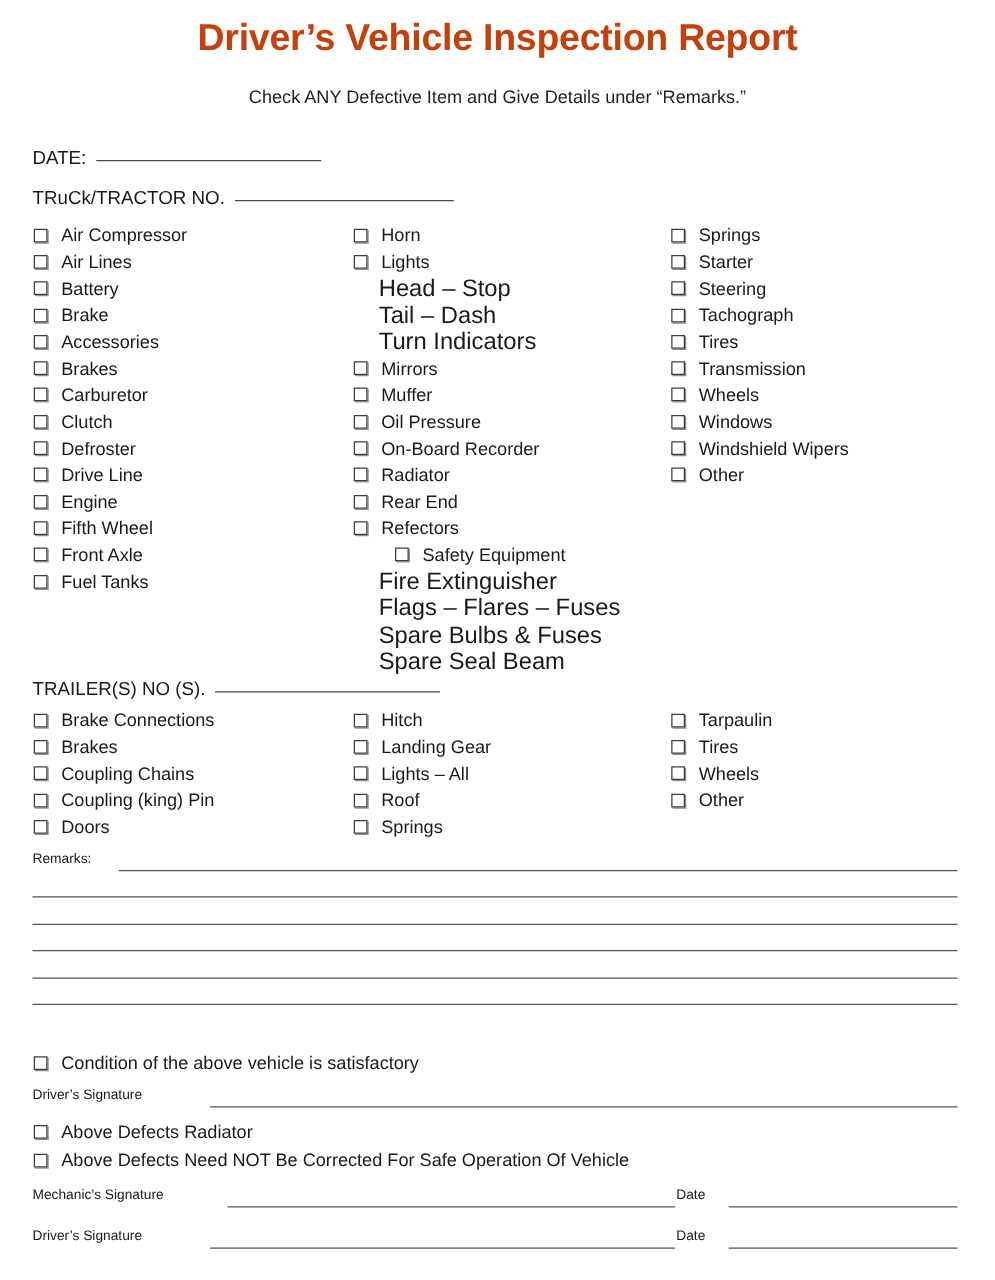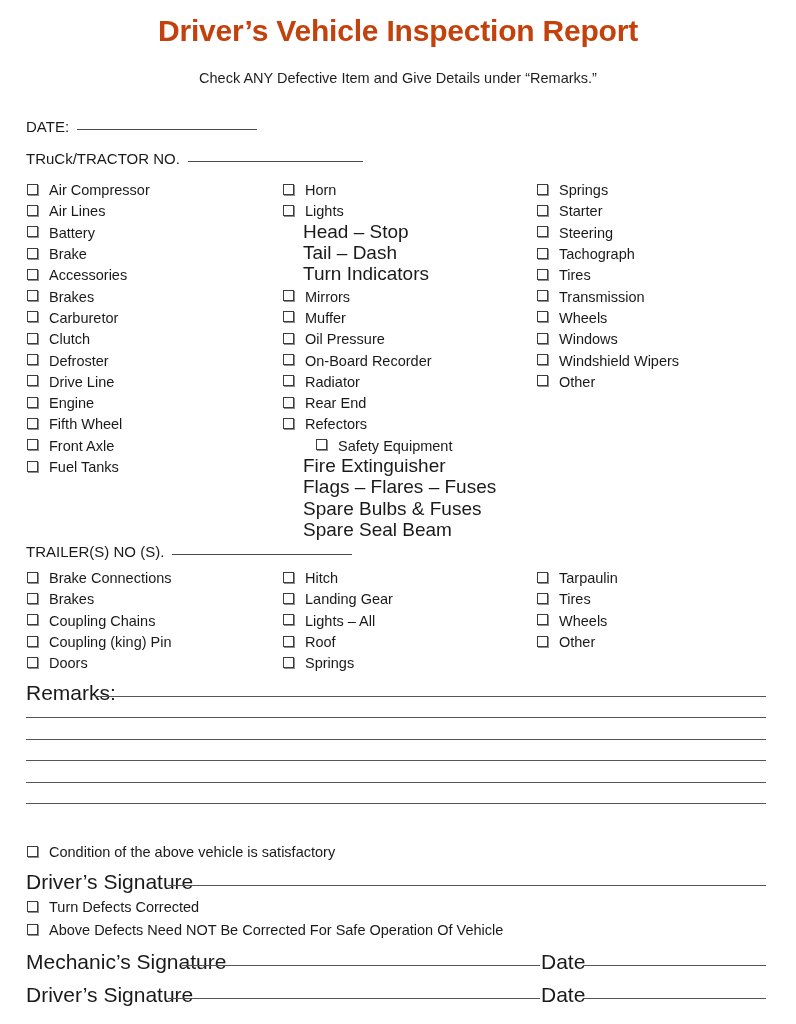--- a/index.html
+++ b/index.html
@@ -94,21 +94,21 @@
   }
 
   
   .hline {
     position: absolute;
     height: 0;
     border-bottom: 1.7px solid #555555;
   }
   .plain {
     position: absolute;
-    font-size: 21px;
+    font-size: 11px;
     white-space: nowrap;
     color: #1a1a1a;
   }
 </style>
 </head>
 <body>
 
 <div class="page">
 
   <div class="title">Driver’s Vehicle Inspection Report</div>
@@ -198,21 +198,21 @@
     </div>
 
   <div class="chk-row" style="left:27px; top:844px;">
     <span class="box"></span><span class="chk-label">Condition of the above vehicle is satisfactory</span>
   </div>
 
   <div class="plain" style="left:26px; top:870px;">Driver’s Signature</div>
   <div class="hline" style="left:168px; top:885px; width:598px;"></div>
 
   <div class="chk-row" style="left:27px; top:899px;">
-    <span class="box"></span><span class="chk-label">Turn Defects Corrected</span>
+    <span class="box"></span><span class="chk-label">Above Defects Radiator</span>
   </div>
 
   <div class="chk-row" style="left:27px; top:922px;">
     <span class="box"></span><span class="chk-label">Above Defects Need NOT Be Corrected For Safe Operation Of Vehicle</span>
   </div>
 
   <div class="plain" style="left:26px; top:950px;text-align:right;">Mechanic’s Signature</div>
   <div class="hline" style="left:182px; top:965px; width:358px;"></div>
   <div class="plain" style="left:541px; top:950px;">Date</div>
   <div class="hline" style="left:583px; top:965px; width:183px;"></div>

